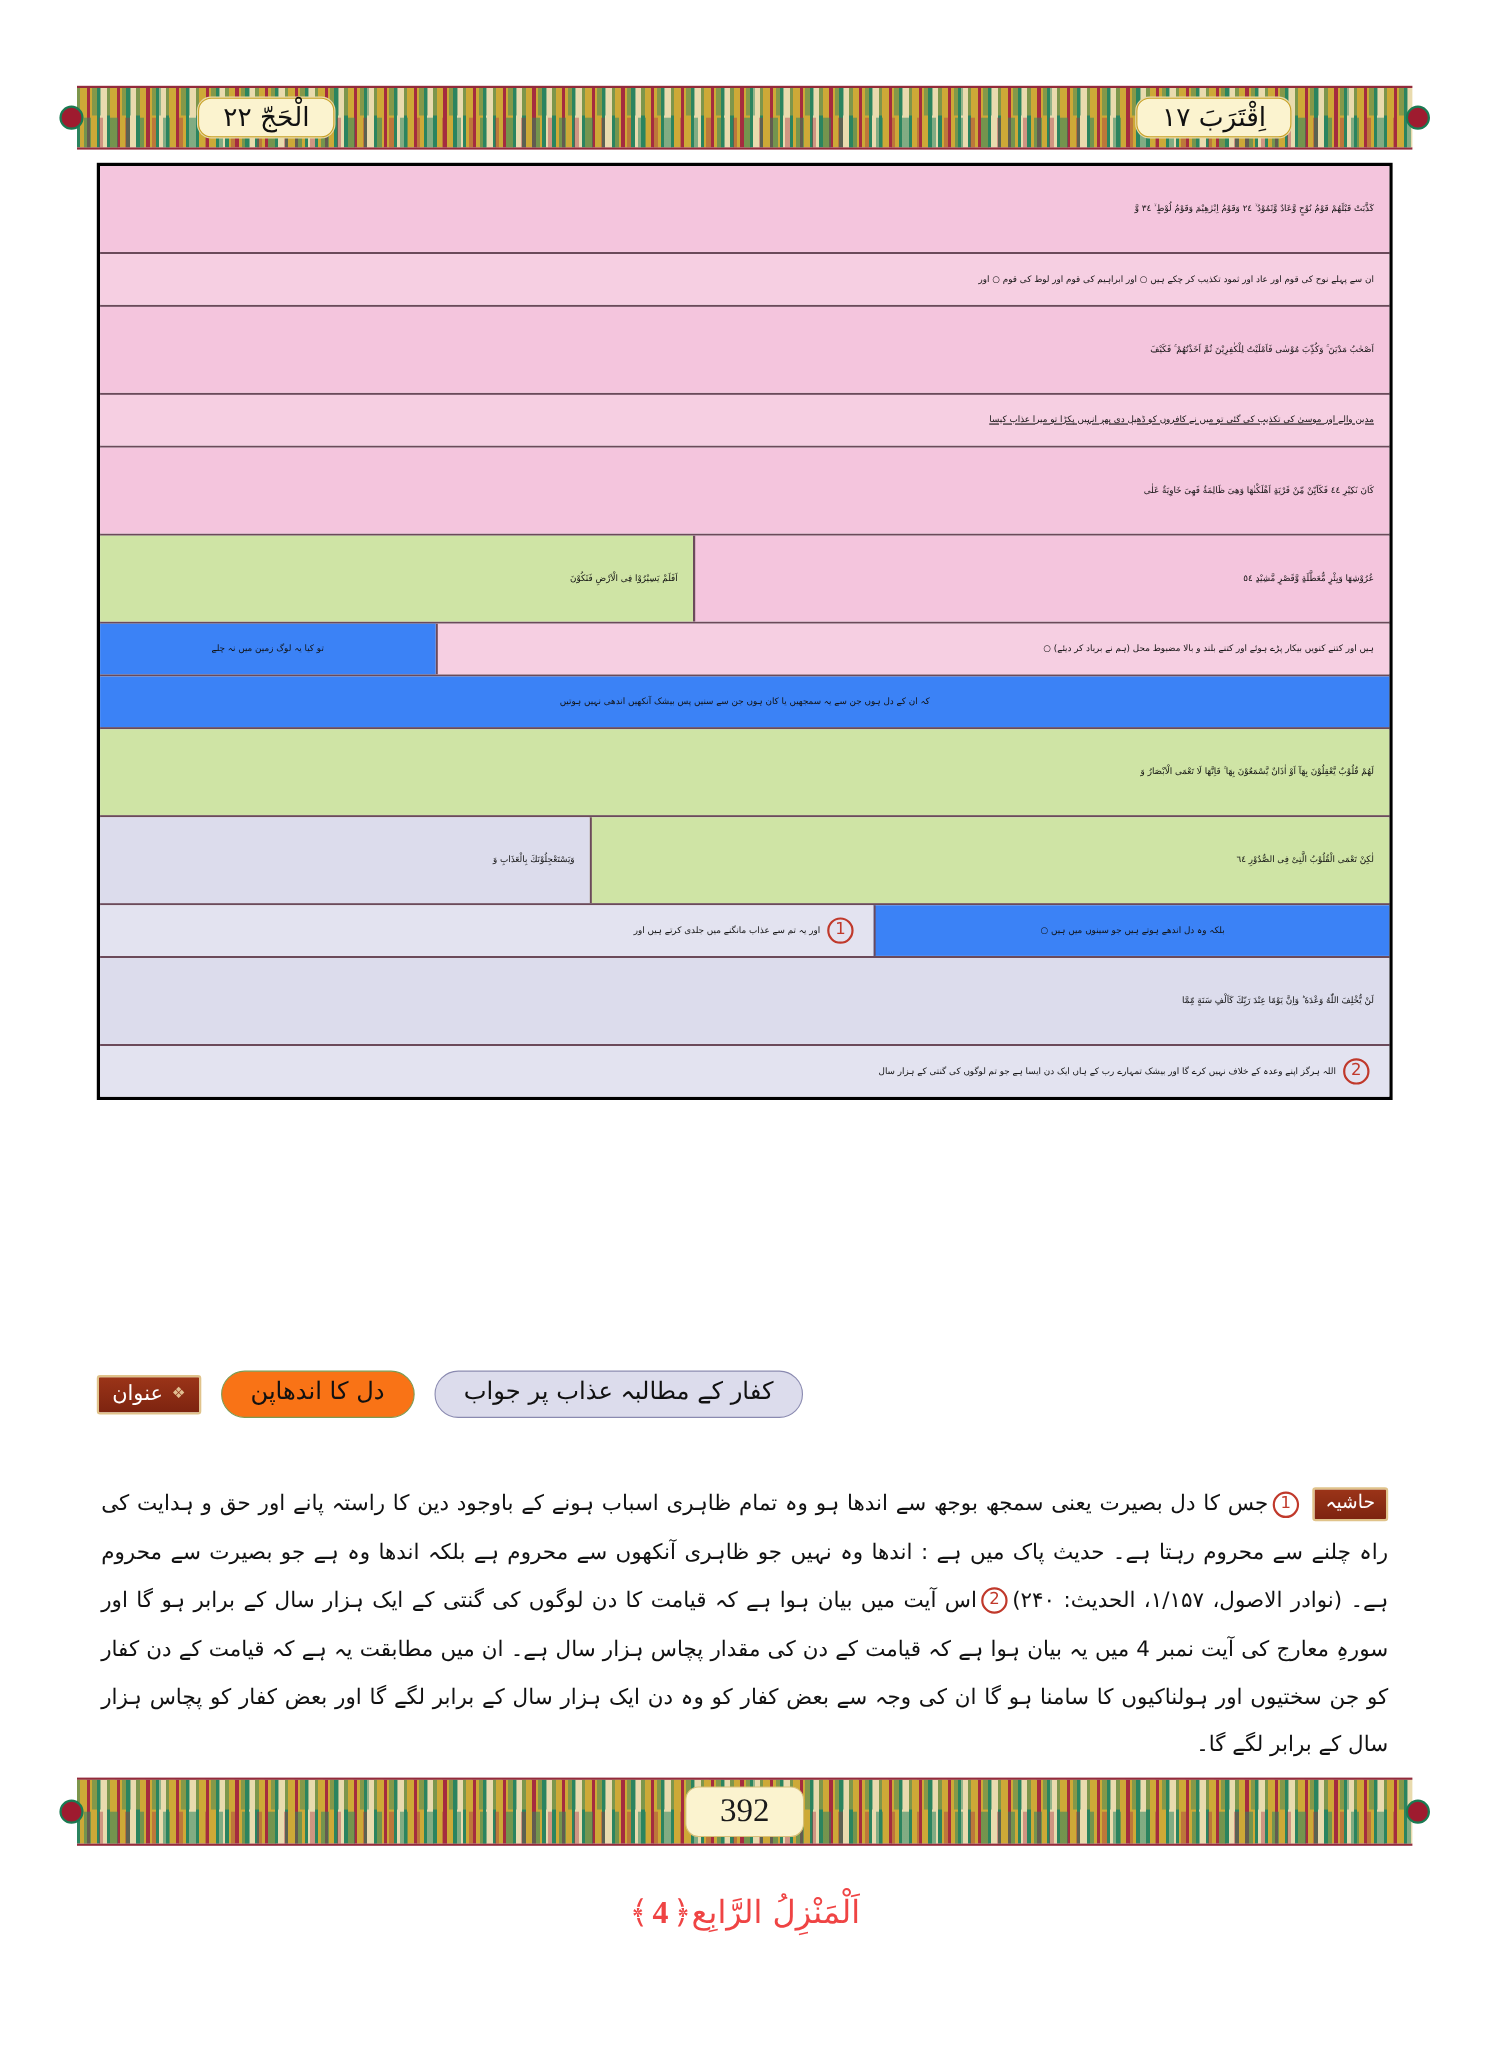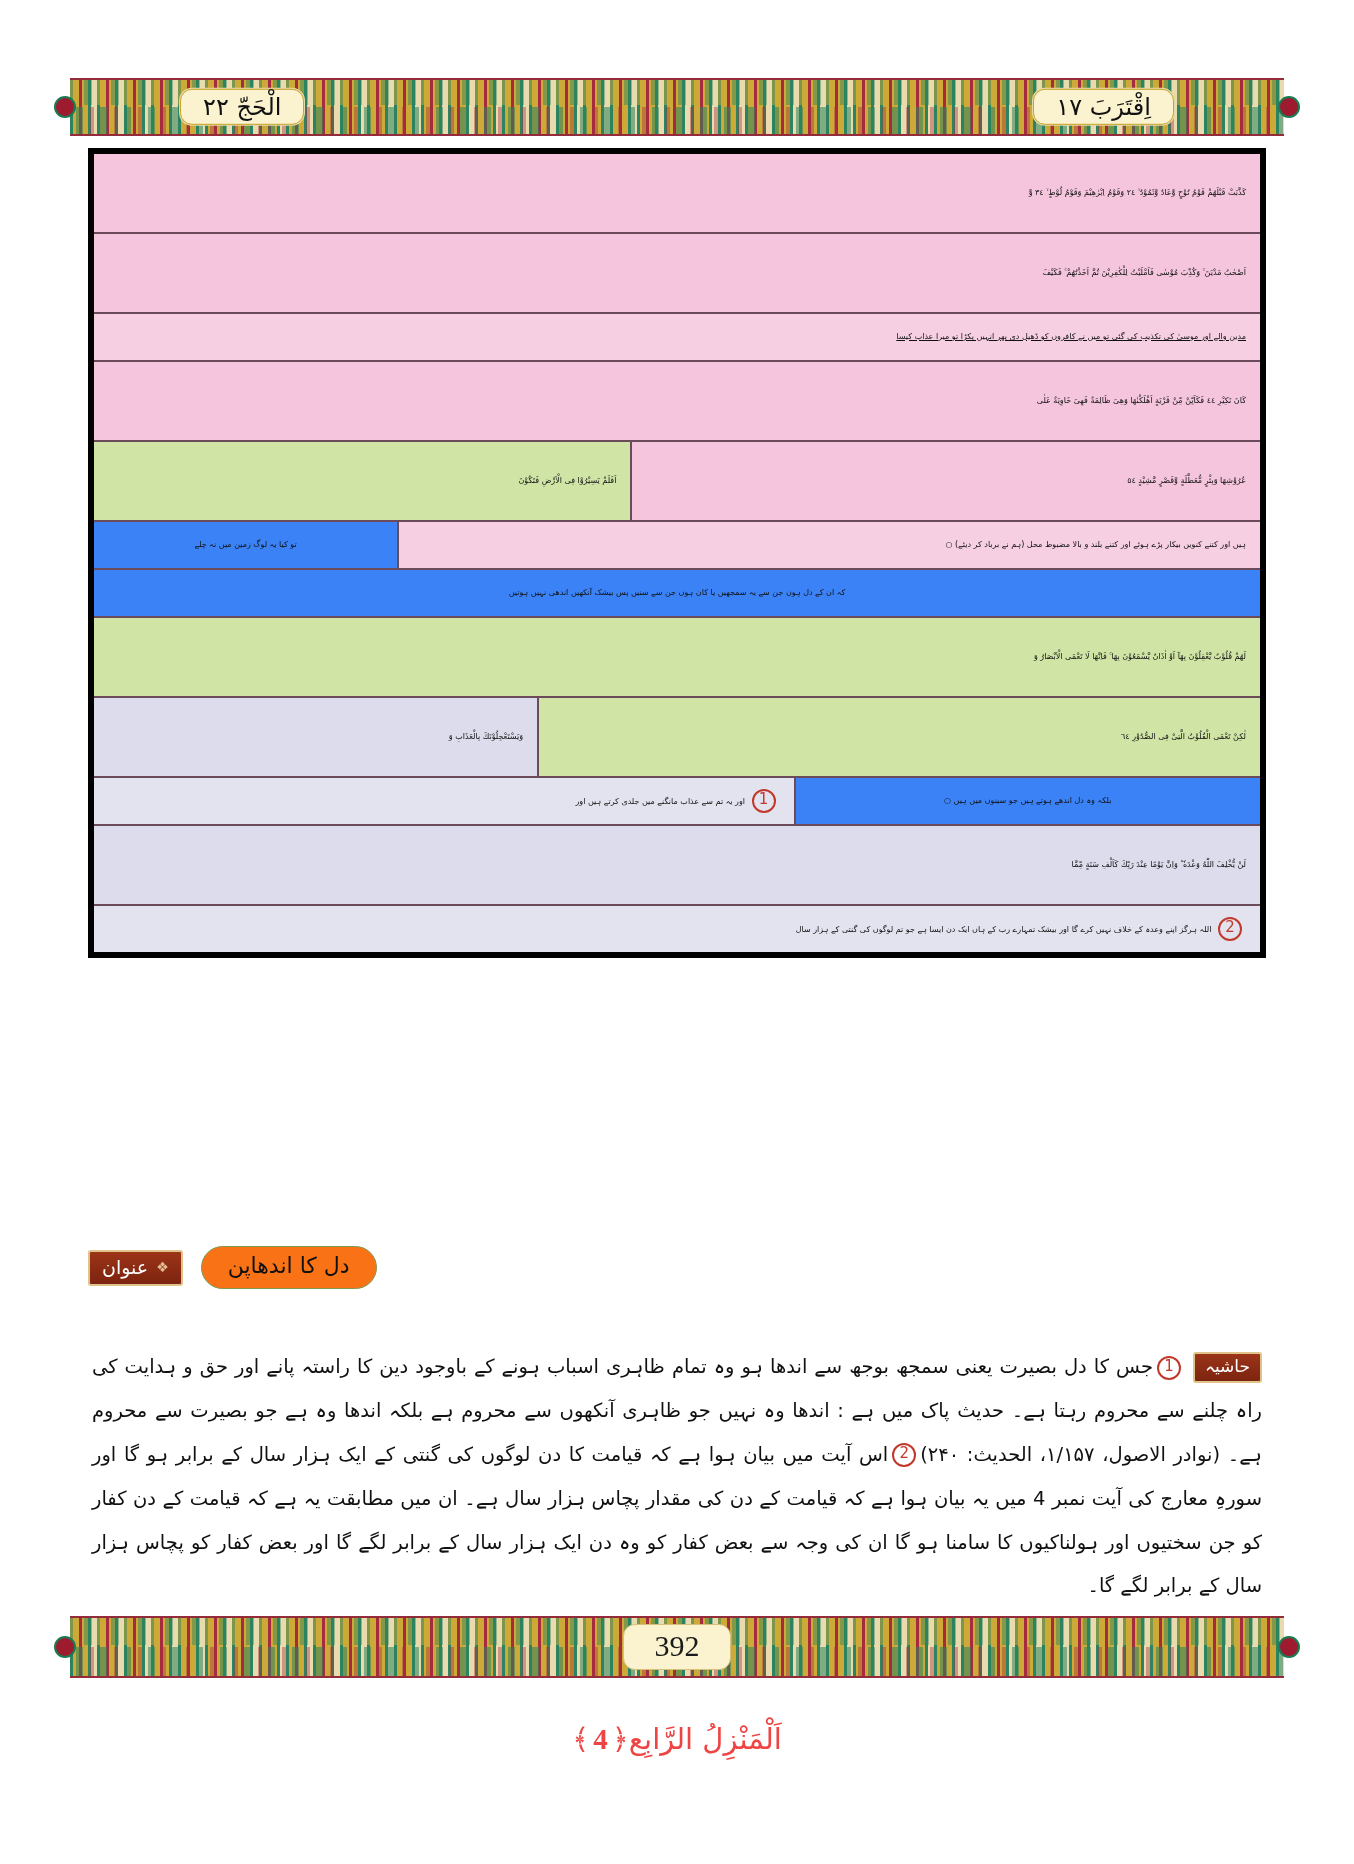--- a/index.html
+++ b/index.html
@@ -103,21 +103,21 @@
   }
   .cartouche.surah { right: 110px; }
   .cartouche.juz   { left: 110px; }
 
   
   .quran-block {
     position: absolute;
     top: 148px;
     left: 88px;
     width: 1178px;
-    border: 6px solid #000000;
+    border: 3px solid #000000;
     box-sizing: border-box;
   }
   .row {
     display: flex;
     width: 100%;
     border-bottom: 2px solid #6b4a5a;
     box-sizing: border-box;
   }
   .row:last-child { border-bottom: none; }
 
@@ -305,20 +305,25 @@
     <div class="cartouche juz">الْحَجّ ٢٢</div>
   </div>
 
   <div class="quran-block">
 
     <div class="row">
       <div class="cell bg-pink ar-row" style="width:100%">
         <span class="ar" style="font-size: 8px;">كَذَّبَتْ قَبْلَهُمْ قَوْمُ نُوْحٍ وَّعَادٌ وَّثَمُوْدُ ۙ ٤٢ وَقَوْمُ اِبْرٰهِيْمَ وَقَوْمُ لُوْطٍ ۙ ٤٣ وَّ</span>
       </div>
     </div>
+    <div class="row">
+      <div class="cell bg-pink-lt ur-row" style="width:100%">
+        <span class="ur" style="font-size: 8px;">ان سے پہلے نوح کی قوم اور عاد اور ثمود تکذیب کر چکے ہیں ○ اور ابراہیم کی قوم اور لوط کی قوم ○ اور</span>
+      </div>
+    </div>
 
     <div class="row">
       <div class="cell bg-pink ar-row" style="width:100%">
         <span class="ar" style="font-size: 8px;">اَصْحٰبُ مَدْيَنَ ۚ وَكُذِّبَ مُوْسٰى فَاَمْلَيْتُ لِلْكٰفِرِيْنَ ثُمَّ اَخَذْتُهُمْ ۚ فَكَيْفَ</span>
       </div>
     </div>
     <div class="row">
       <div class="cell bg-pink-lt ur-row" style="width:100%">
         <span class="ur" style="font-size: 8px; text-decoration: underline;">مدین والے اور موسیٰ کی تکذیب کی گئی تو میں نے کافروں کو ڈھیل دی پھر انہیں پکڑا تو میرا عذاب کیسا</span>
       </div>
@@ -395,20 +400,21 @@
     </div>
 
   </div>
 
   <div class="topics">
     <div class="unwan-badge">
       <span class="orn">❖</span>
       <span>عنوان</span>
     </div>
     <div class="topic-pill topic-green">دل کا اندھاپن</div>
+    <div class="topic-pill topic-lav">کفار کے مطالبہ عذاب پر جواب</div>
   </div>
 
   <div class="footnotes">
     <span class="hashia-badge">حاشیہ</span><span class="fn-ref">1</span><span class="fn-body">جس کا دل بصیرت یعنی سمجھ بوجھ سے اندھا ہو وہ تمام ظاہری اسباب ہونے کے باوجود دین کا راستہ پانے اور حق و ہدایت کی راہ چلنے سے محروم رہتا ہے۔ حدیث پاک میں ہے : اندھا وہ نہیں جو ظاہری آنکھوں سے محروم ہے بلکہ اندھا وہ ہے جو بصیرت سے محروم ہے۔ (نوادر الاصول، ۱/۱۵۷، الحدیث: ۲۴۰)</span><span class="fn-ref">2</span><span class="fn-body">اس آیت میں بیان ہوا ہے کہ قیامت کا دن لوگوں کی گنتی کے ایک ہزار سال کے برابر ہو گا اور سورہِ معارج کی آیت نمبر 4 میں یہ بیان ہوا ہے کہ قیامت کے دن کی مقدار پچاس ہزار سال ہے۔ ان میں مطابقت یہ ہے کہ قیامت کے دن کفار کو جن سختیوں اور ہولناکیوں کا سامنا ہو گا ان کی وجہ سے بعض کفار کو وہ دن ایک ہزار سال کے برابر لگے گا اور بعض کفار کو پچاس ہزار سال کے برابر لگے گا۔</span>
   </div>
 
   <div class="ornament-band footer-band">
     <div class="ornament-strip"></div>
     <div class="band-end left"></div>
     <div class="band-end right"></div>

